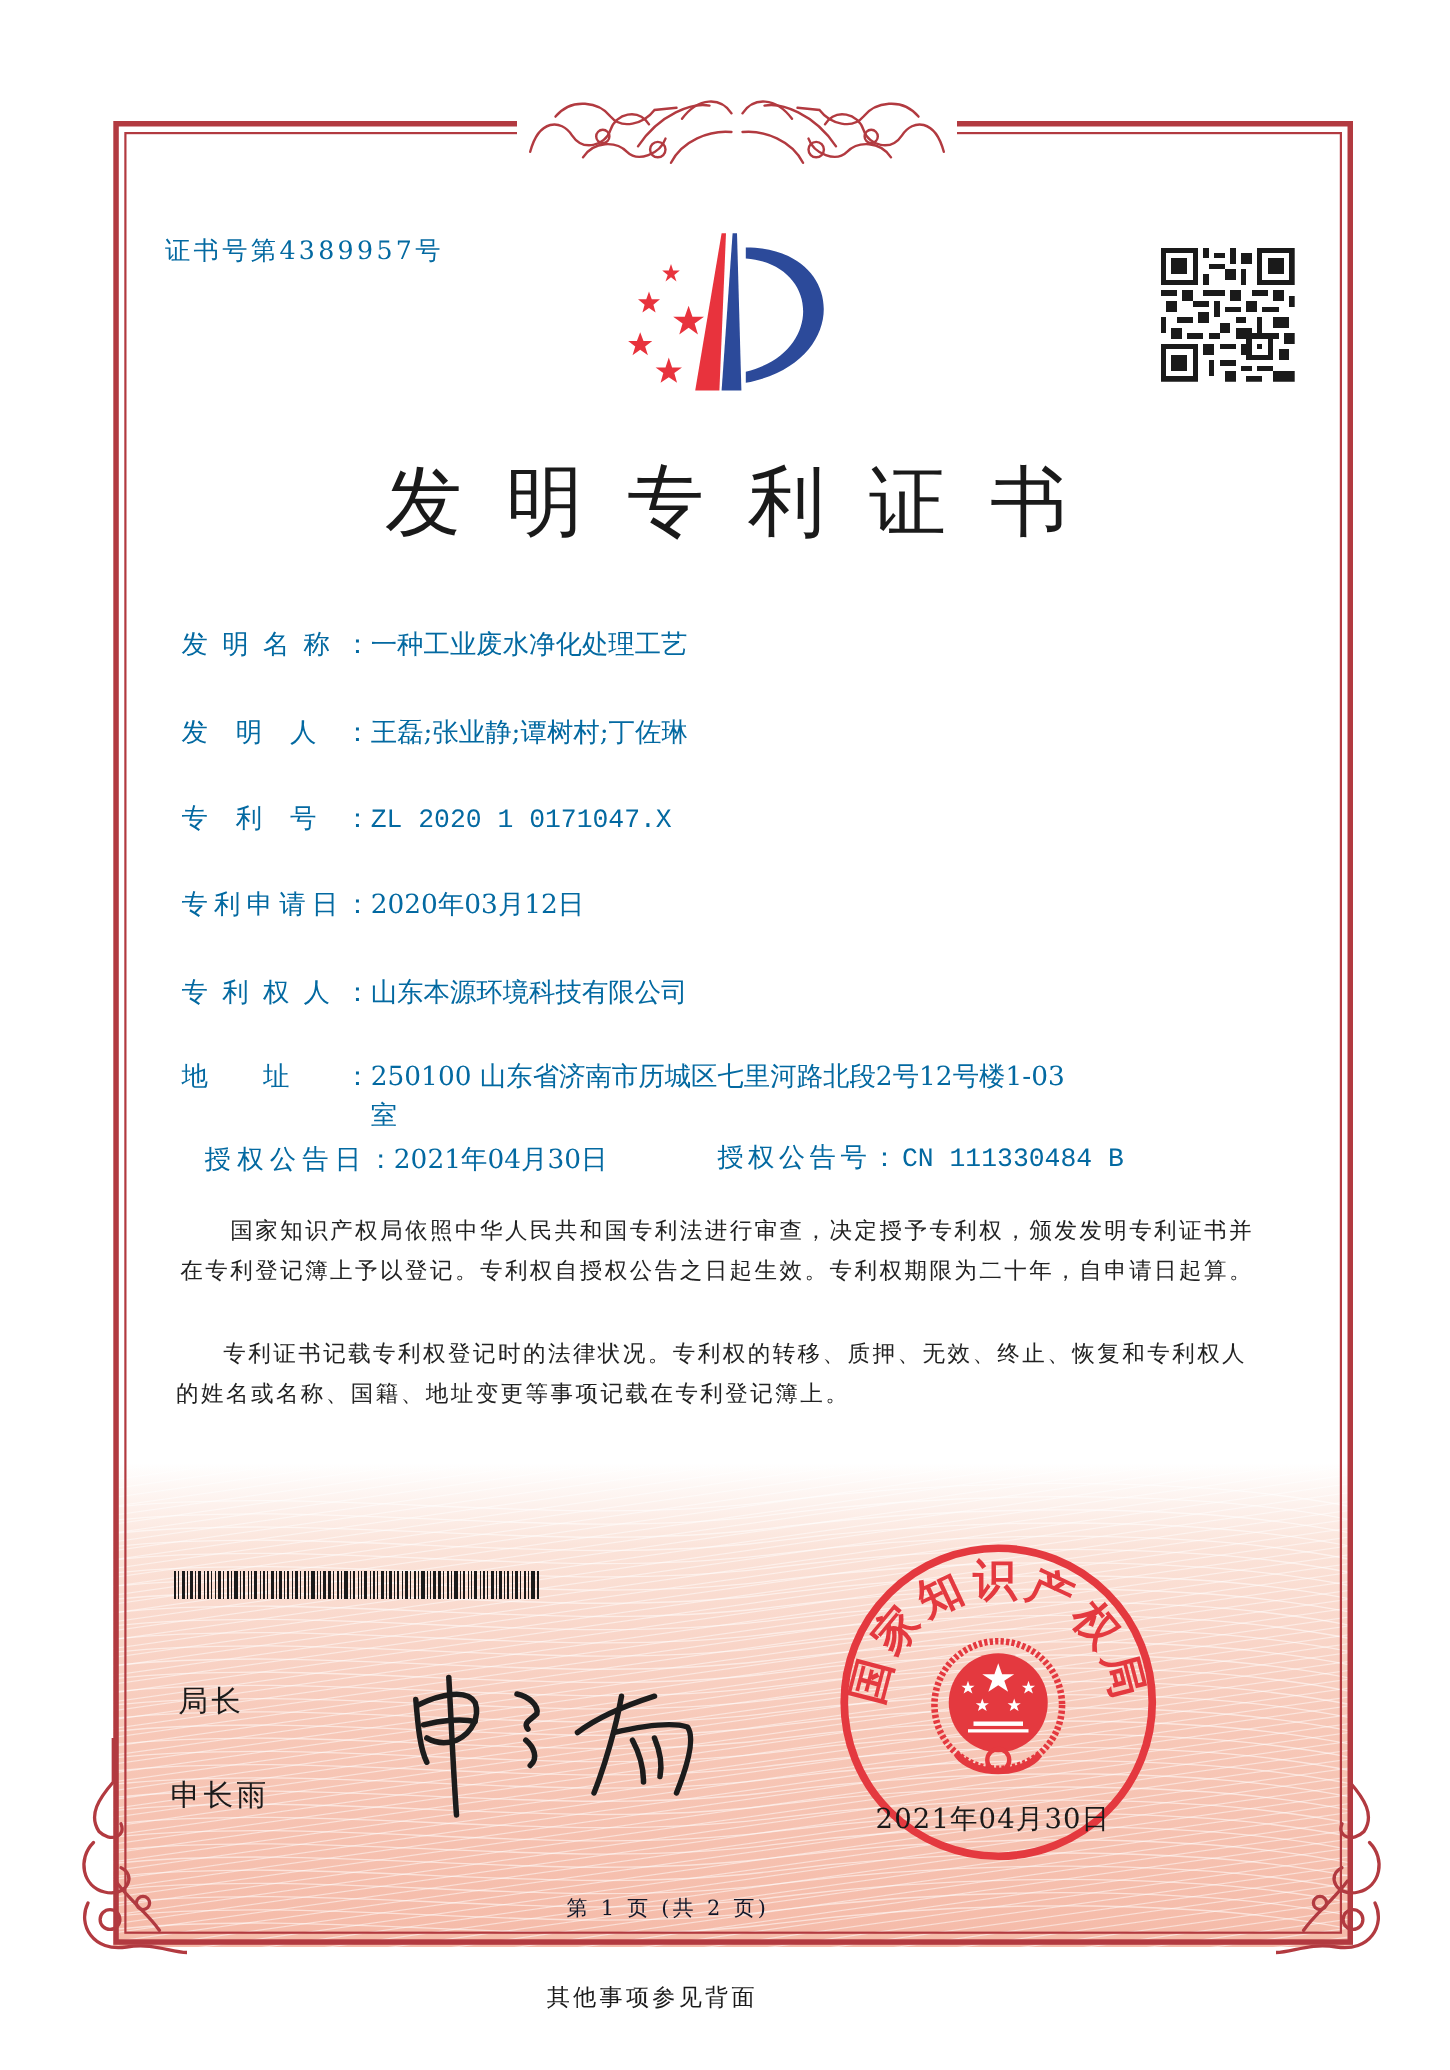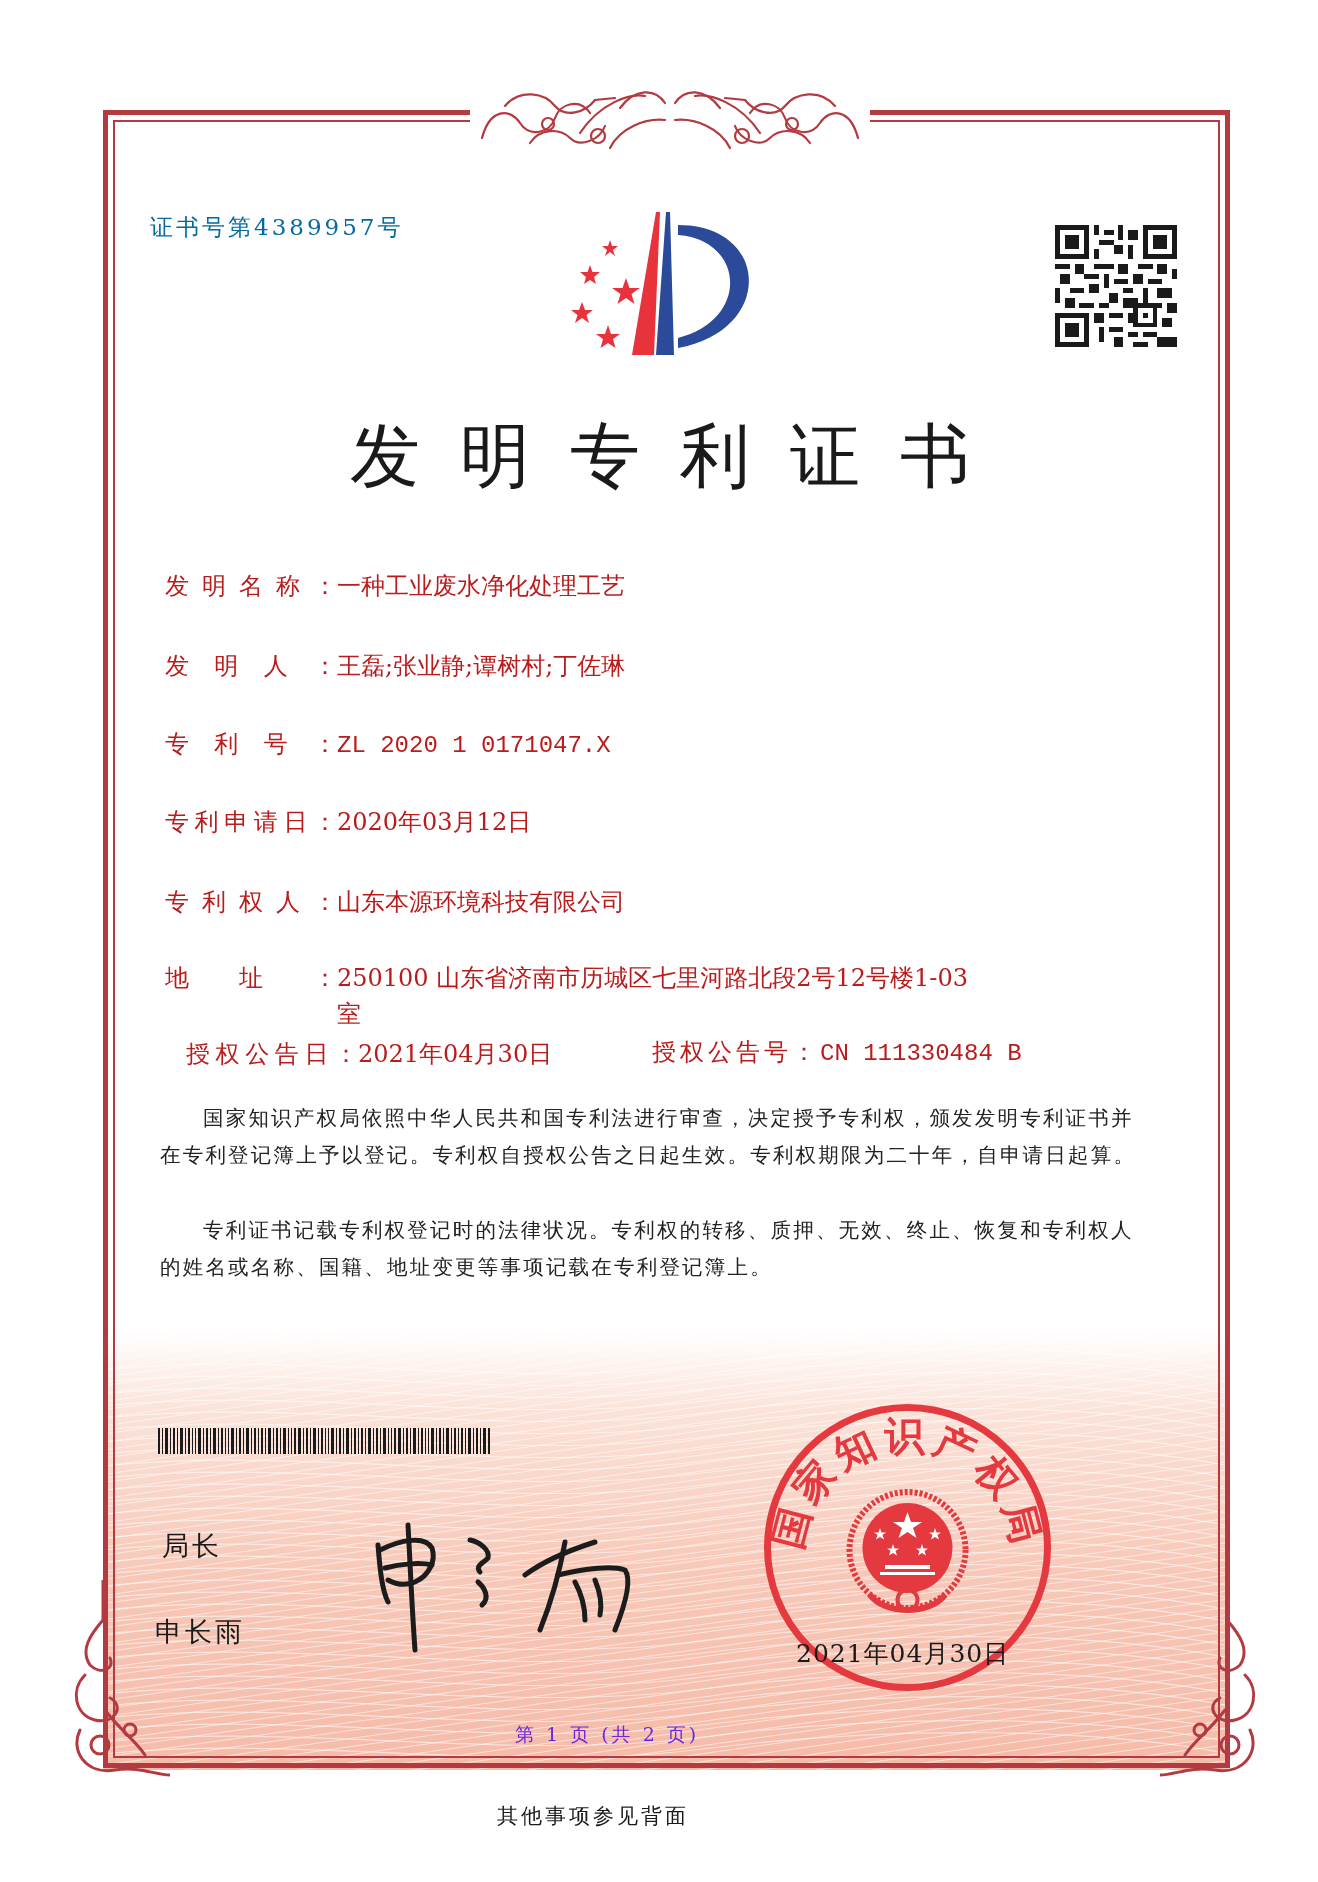--- a/index.html
+++ b/index.html
@@ -26,29 +26,29 @@
       border: 5px solid #b23a40; box-sizing: border-box;
     }
     .frame-inner {
       position: absolute; left: 113px; top: 120px; width: 1107px; height: 1638px;
       border: 2px solid #b23a40; box-sizing: border-box;
     }
 
     .cert-no { left: 150px; top: 212px; font-size: 23px; letter-spacing: 3px; color: #0369a1; }
     .title { left: 350px; top: 410px; font-size: 70px; letter-spacing: 40px; font-family: "DejaVu Sans", "Liberation Sans", sans-serif; color: #1a1a1a; }
 
-    .row { position: absolute; font-size: 24px; white-space: nowrap; color: #b91c1c; }
+    .row { position: absolute; font-size: 24px; white-space: nowrap; color: #0369a1; }
     .lbl { display: inline-block; width: 172px; text-align-last: justify; text-align: justify; margin-right: 0; }
     .val { display: inline-block; }
 
     .para { position: absolute; left: 160px; width: 980px; font-size: 20.5px; line-height: 37px; letter-spacing: 2.2px; text-indent: 43px; color: #222; font-family: "DejaVu Sans", "Liberation Sans", sans-serif; }
 
     .director-title, .director-name { font-family: "DejaVu Sans", "Liberation Sans", sans-serif; font-size: 27px; letter-spacing: 3px; color: #1a1a1a; }
 
-    .page-ind { left: 515px; top: 1722px; font-size: 19px; letter-spacing: 3px; color: #6d28d9; }
+    .page-ind { left: 515px; top: 1722px; font-size: 19px; letter-spacing: 3px; color: #0f172a; }
     .footer-note { left: 497px; top: 1802px; font-size: 21px; letter-spacing: 3px; font-family: "DejaVu Sans", "Liberation Sans", sans-serif; color: #1a1a1a; }
 
     .seal-date { left: 796px; top: 1637px; font-size: 25px; color: #1a1a1a; letter-spacing: 1px; }
   </style>
 </head>
 <body>
 
 <div class="pink-band"></div>
 <svg class="wave-layer" viewBox="0 0 1127 440" preserveAspectRatio="none">
   <g fill="none" stroke="#ffffff" stroke-opacity="0.55" stroke-width="1.2">
@@ -233,21 +233,21 @@
   <span class="lbl">地址：</span><span class="val">250100 山东省济南市历城区七里河路北段2号12号楼1-03</span>
 </div>
 <div class="row" style="left:337px;top:998px;">室</div>
 <div class="row" style="left:165px;top:1038px;margin-left:21px;">
   <span class="lbl">授权公告日：</span><span class="val">2021年04月30日</span>
 </div>
 <div class="row" style="left:652px;top:1036px;font-family:Liberation Mono, monospace;">
   <span style="letter-spacing:4px;">授权公告号：</span><span>CN 111330484 B</span>
 </div>
 
-<div class="para" style="top:1100px;">国家知识产权局依照中华人民共和国专利法进行审查，决定授予专利权，颁发发明专利证书并在专利登记簿上予以登记。专利权自授权公告之日起生效。专利权期限为二十年，自申请日起算。</div>
+<div class="para" style="top:1100px;text-align:right;">国家知识产权局依照中华人民共和国专利法进行审查，决定授予专利权，颁发发明专利证书并在专利登记簿上予以登记。专利权自授权公告之日起生效。专利权期限为二十年，自申请日起算。</div>
 <div class="para" style="top:1212px;">专利证书记载专利权登记时的法律状况。专利权的转移、质押、无效、终止、恢复和专利权人的姓名或名称、国籍、地址变更等事项记载在专利登记簿上。</div>
 
 <svg class="abs" style="left:158px;top:1428px;width:332px;height:26px;" viewBox="0 0 332 26" shape-rendering="crispEdges">
   <g fill="#1a1a1a">
     <rect x="0" y="0" width="2" height="26"></rect>
       <rect x="4" y="0" width="1" height="26"></rect>
       <rect x="7" y="0" width="3" height="26"></rect>
       <rect x="12" y="0" width="1" height="26"></rect>
       <rect x="15" y="0" width="2" height="26"></rect>
       <rect x="19" y="0" width="1" height="26"></rect>

